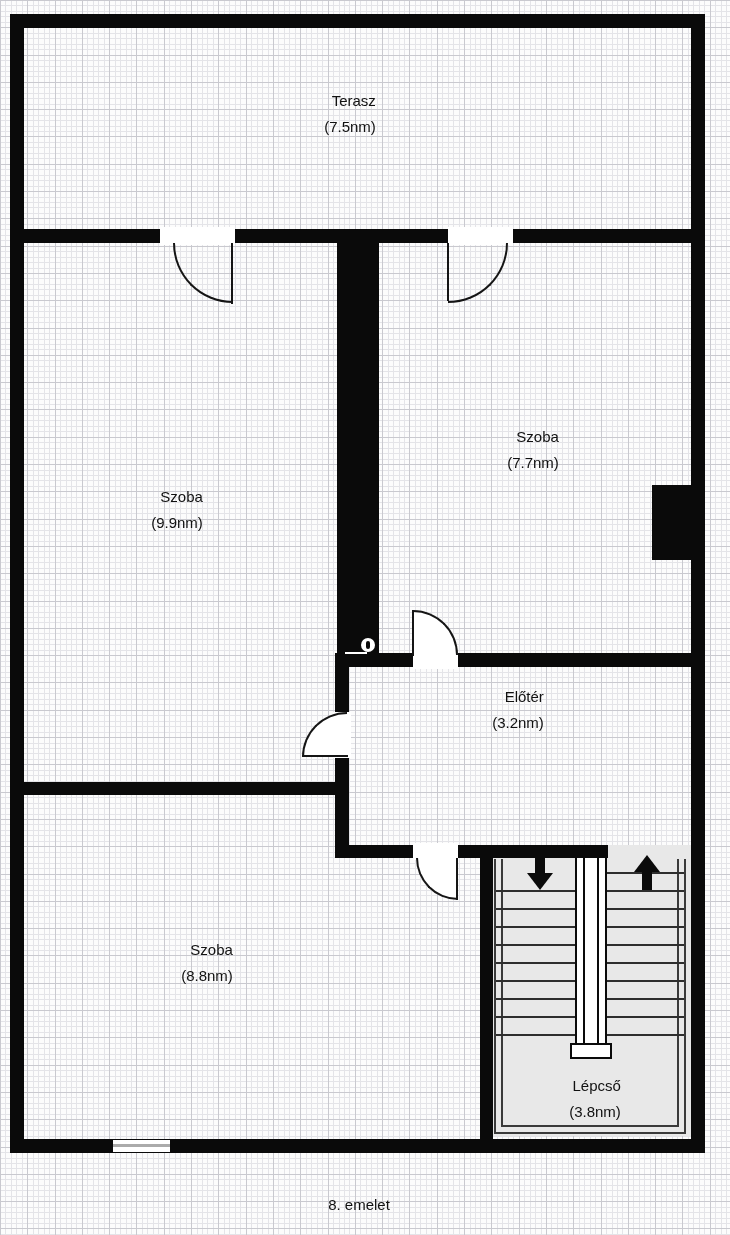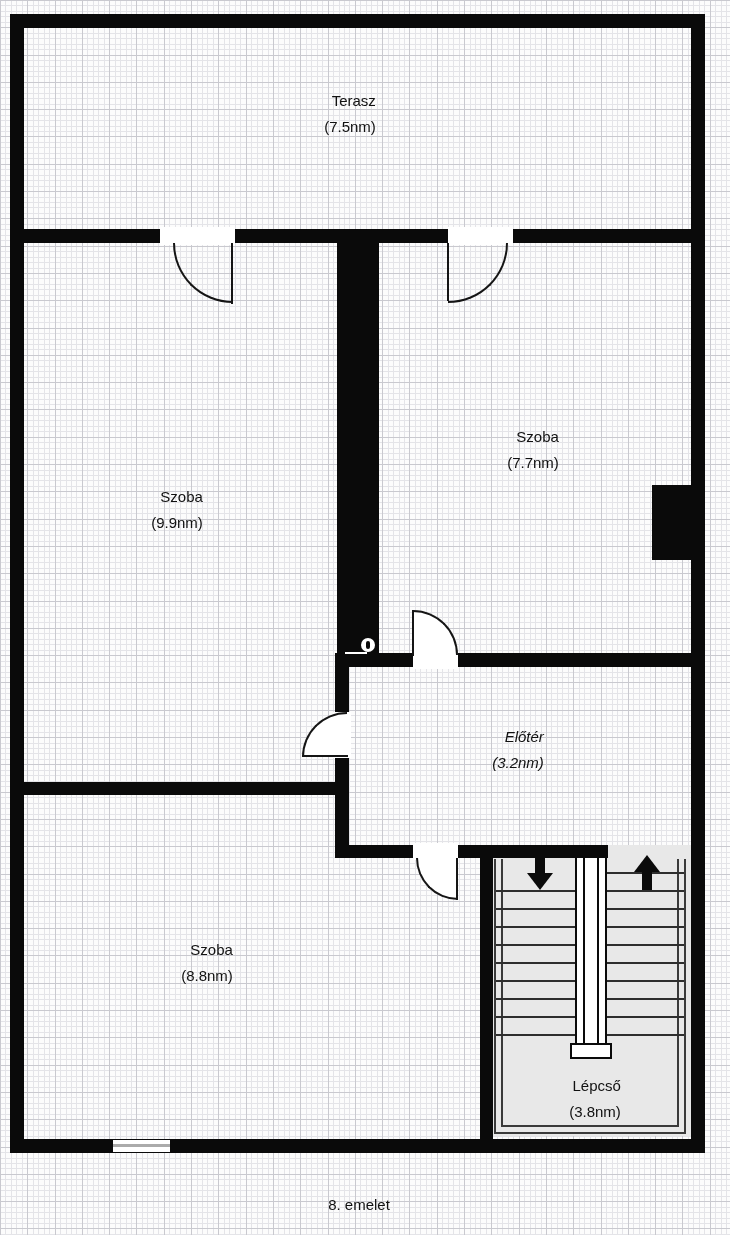--- a/index.html
+++ b/index.html
@@ -133,21 +133,21 @@
     <span>(7.5nm)</span>
   </div>
   <div class="label" style="left:177px;top:484px;">
     <span>Szoba</span>
     <span>(9.9nm)</span>
   </div>
   <div class="label" style="left:533px;top:424px;">
     <span>Szoba</span>
     <span>(7.7nm)</span>
   </div>
-  <div class="label" style="left:518px;top:724px;font-style:italic;">
+  <div class="label" style="left:518px;top:684px;">
     <span>Előtér</span>
     <span>(3.2nm)</span>
   </div>
   <div class="label" style="left:207px;top:937px;">
     <span>Szoba</span>
     <span>(8.8nm)</span>
   </div>
   <div class="label" style="left:595px;top:1073px;">
     <span>Lépcső</span>
     <span>(3.8nm)</span>

